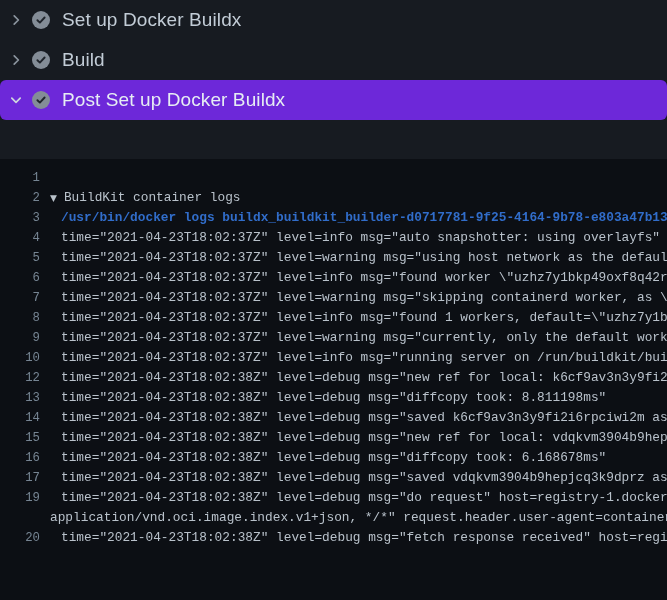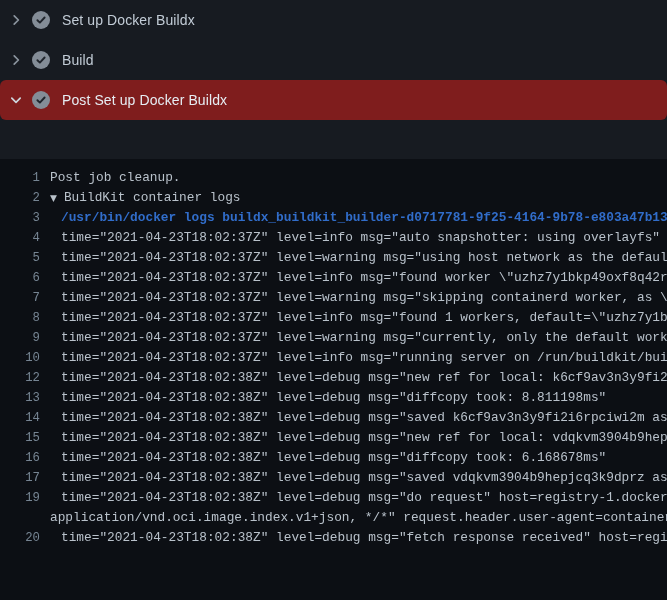--- a/index.html
+++ b/index.html
@@ -11,25 +11,25 @@
   
   .steps{width:667px;}
   .step{
     height:40px;display:flex;align-items:center;
     padding-left:8px;box-sizing:border-box;cursor:pointer;
   }
   .step .chev{width:16px;height:16px;flex:0 0 16px;margin-right:8px;display:flex;align-items:center;justify-content:center;}
   .step .chev svg{display:block;}
   .step .check{width:18px;height:18px;flex:0 0 18px;margin-right:12px;display:flex;align-items:center;justify-content:center;}
   .step .label{
-    font-size:14px;color:#c2ccd6;font-weight:400;letter-spacing:.1px;
+    font-size:19px;color:#c2ccd6;font-weight:400;letter-spacing:.1px;
     white-space:nowrap;
   }
   .step.open{
-    background:#7f1d1d;border-radius:6px;
+    background:#6d28d9;border-radius:6px;
   }
   .step.open .chev svg{transform:rotate(90deg);}
   .step.open .chev svg path{stroke:#cdd5dd;}
   .step.open .label{color:#e6edf3;font-weight:500;}
   
   .log{
     position:absolute;left:0;top:159px;width:667px;height:441px;
     background:#0c0f14;overflow:hidden;
     padding-top:9px;box-sizing:border-box;
     font-family:"Liberation Mono","DejaVu Sans Mono",monospace;
@@ -98,21 +98,20 @@
         <circle cx="8" cy="8" r="8" fill="#848d97"></circle>
         <path d="M4.8 8.2 L7 10.3 L11.2 5.8" fill="none" stroke="#20252c" stroke-width="1.7" stroke-linecap="round" stroke-linejoin="round"></path>
       </svg>
     </span>
     <span class="label">Post Set up Docker Buildx</span>
   </div>
     </div>
   <div class="log" id="log">
       <div class="lrow">
     <span class="lnum">1</span>
-    <span class="ltext">Post job cleanup.</span>
   </div>
       <div class="lrow">
     <span class="lnum">2</span>
     <span class="ltext"><span class="group-tri">▼</span><span>BuildKit container logs</span></span>
   </div>
       <div class="lrow ind1 cmd">
     <span class="lnum">3</span>
     <span class="ltext">/usr/bin/docker logs buildx_buildkit_builder-d0717781-9f25-4164-9b78-e803a47b13970</span>
   </div>
       <div class="lrow ind1">

